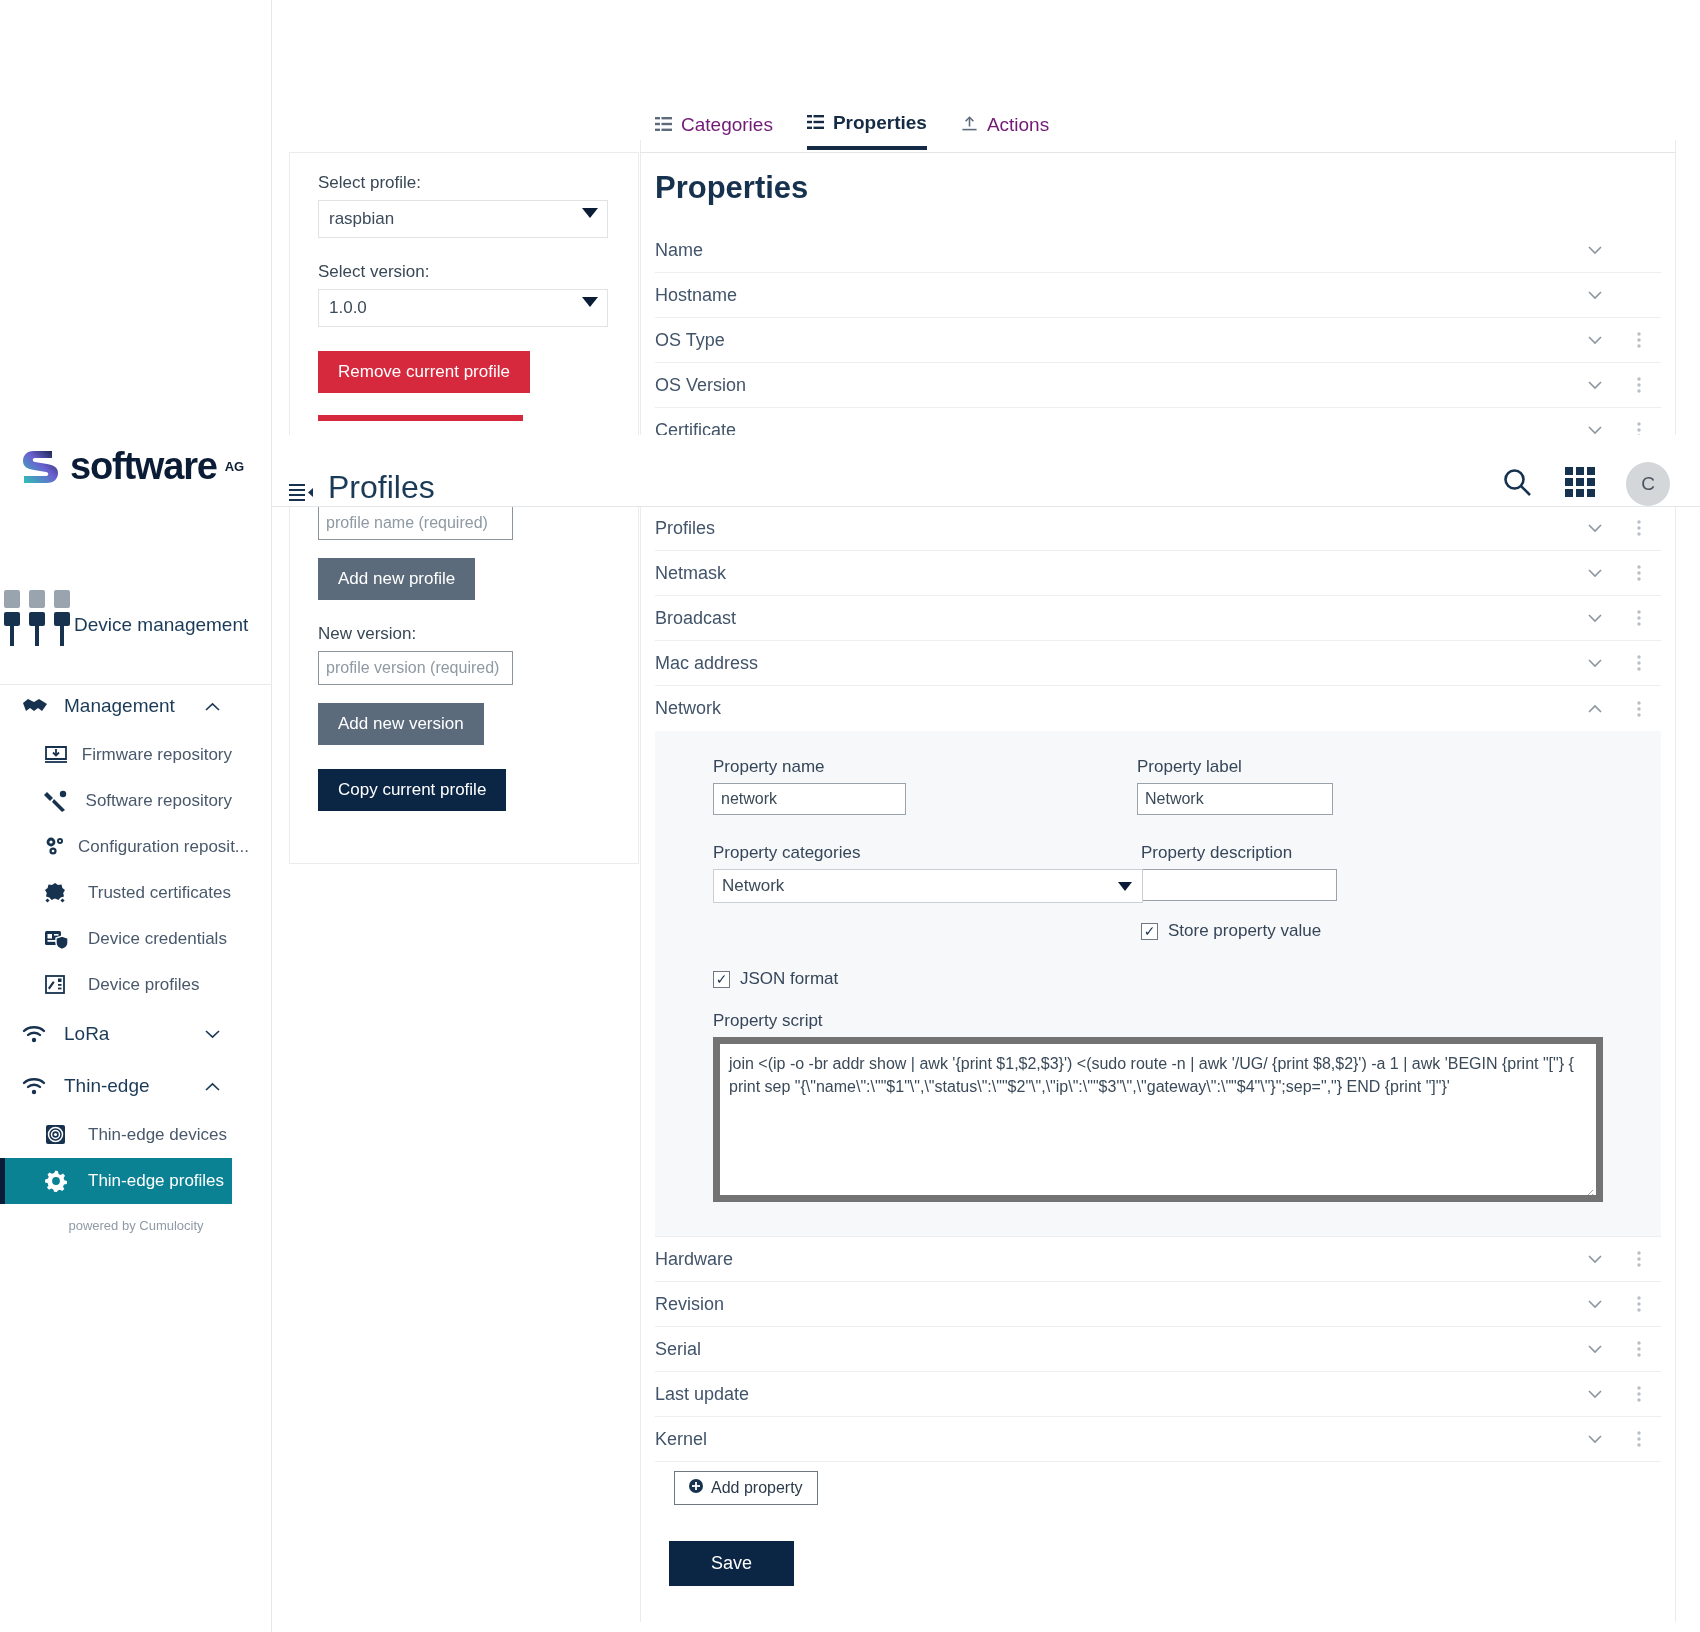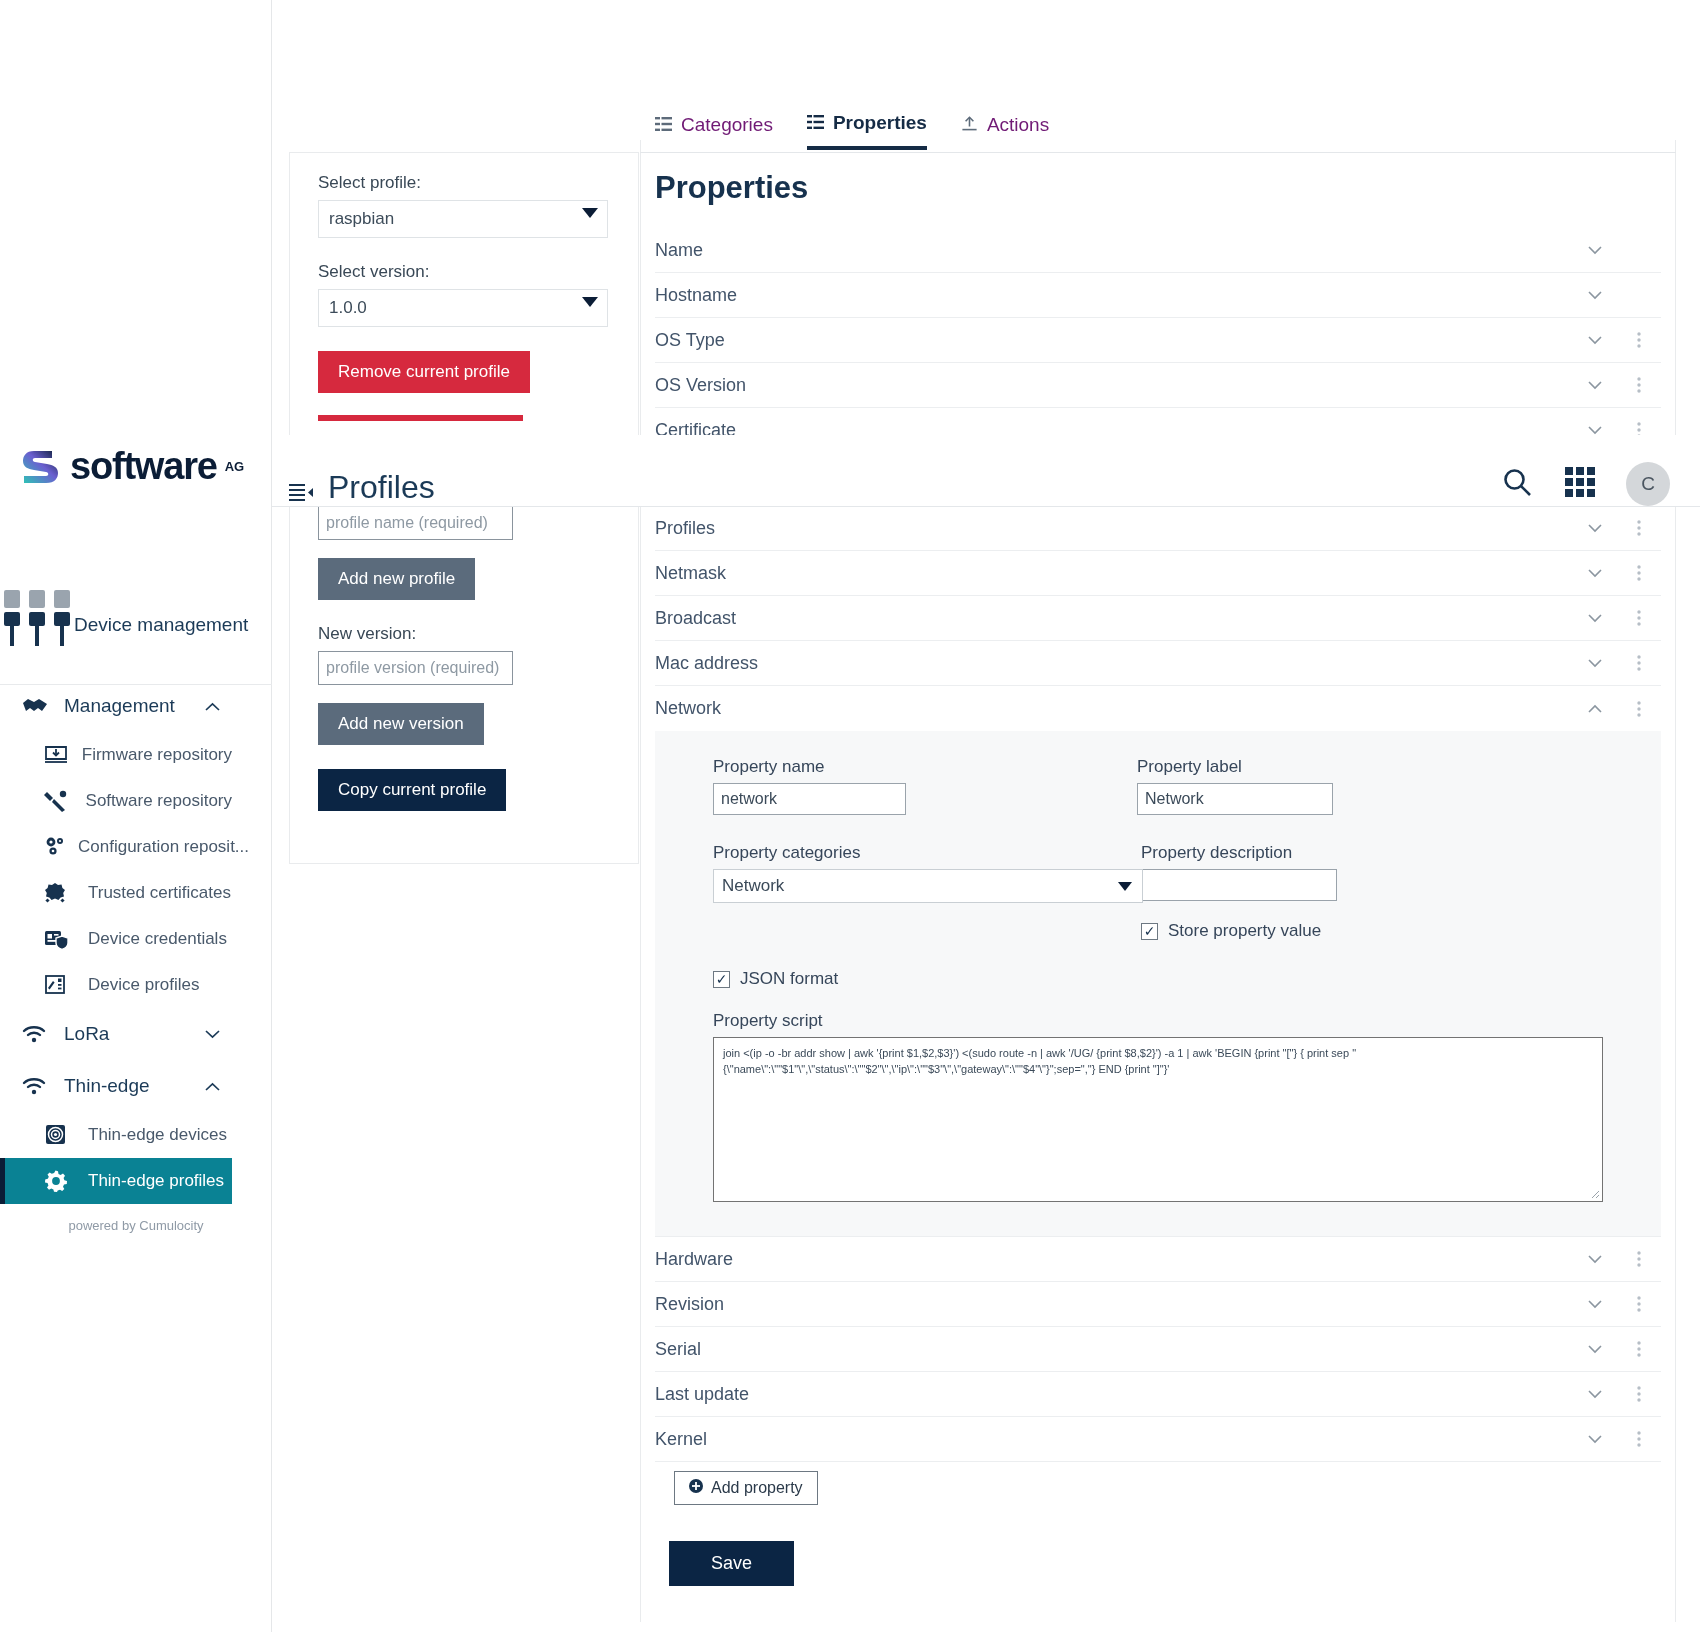--- a/index.html
+++ b/index.html
@@ -155,22 +155,22 @@
   .e-select .caret2 {
     position: absolute; right: 10px; top: 12px; width:0;height:0;
     border-left: 7px solid transparent; border-right: 7px solid transparent; border-top: 9px solid #0b1d36;
   }
   .chk-row { display: flex; align-items: center; gap: 10px; font-size: 17px; color: #36465a; }
   .chk {
     width: 17px; height: 17px; border: 1px solid #6d7882; background: #fff;
     display: flex; align-items: center; justify-content: center; font-size: 14px; color: #17324e;
   }
   .script-area {
-    width: 100%; height: 165px; border: 1px solid #737373; background: #fff;
-    font-size: 11px; color: #3b4a59; padding: 8px 9px; line-height: 1.45;
+    width: 100%; height: 165px; border: 7px solid #737373; background: #fff;
+    font-size: 16px; color: #3b4a59; padding: 8px 9px; line-height: 1.45;
     word-break: break-word; position: relative; overflow: hidden;
   }
   .resize-grip {
     position: absolute; right: 2px; bottom: 2px; width: 12px; height: 12px;
   }
   .add-prop {
     display: inline-flex; align-items: center; gap: 8px; border: 1px solid #6d7882;
     background: #fff; font-size: 16px; color: #2b3a4a; padding: 7px 14px; cursor: pointer;
   }
   .save-btn { margin-top: 36px; margin-left: 14px; padding: 12px 42px; font-size: 18px; }

